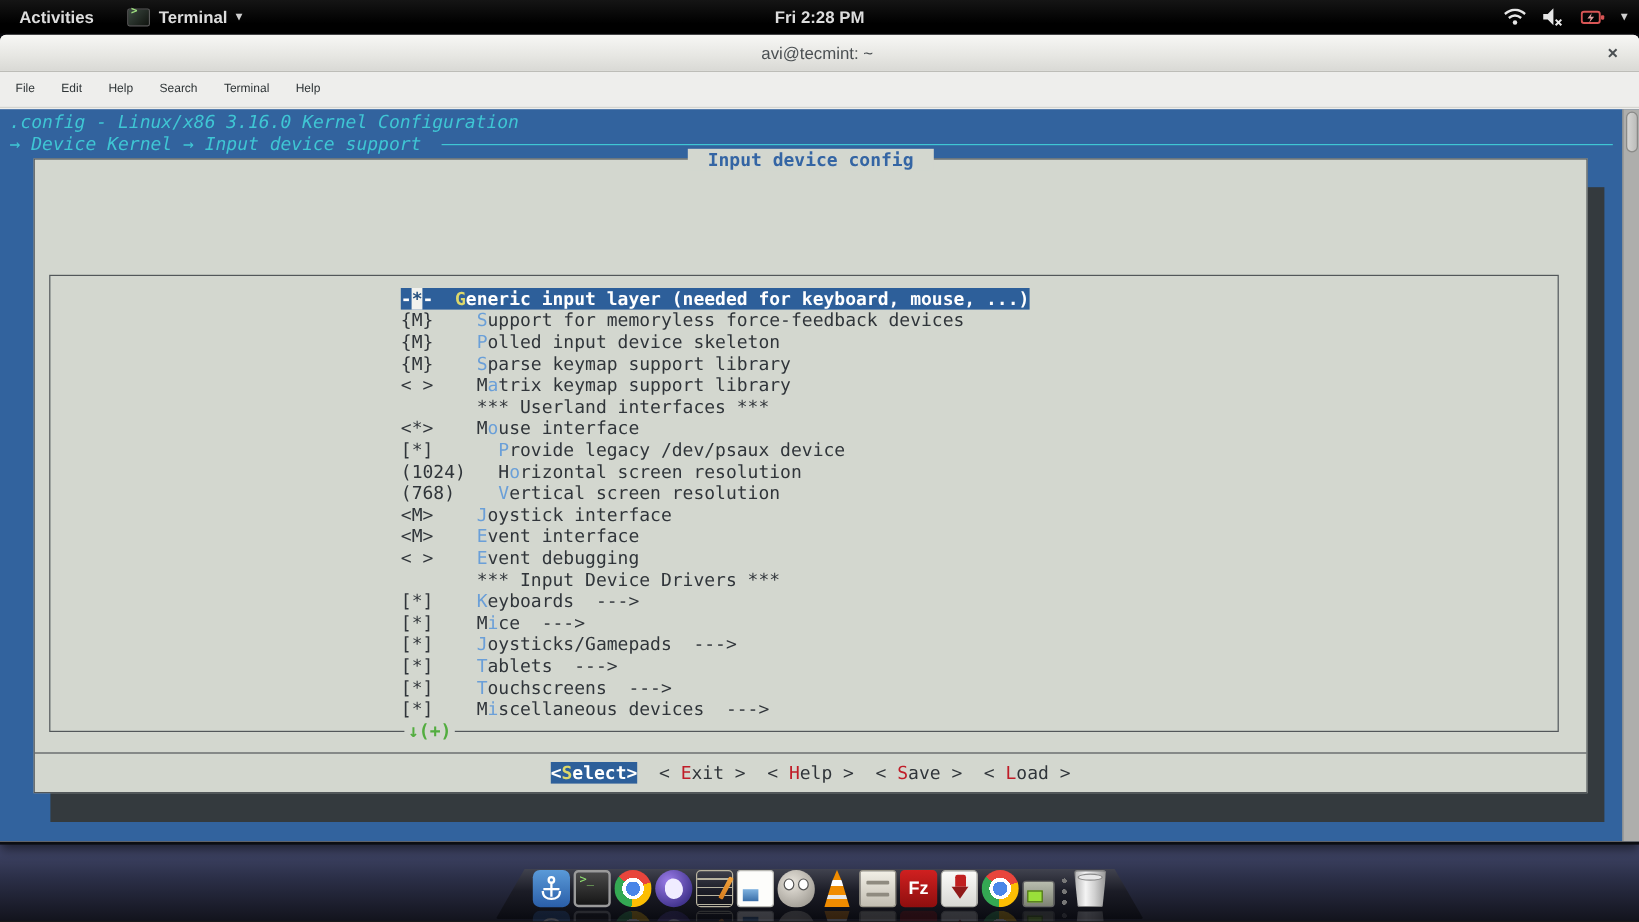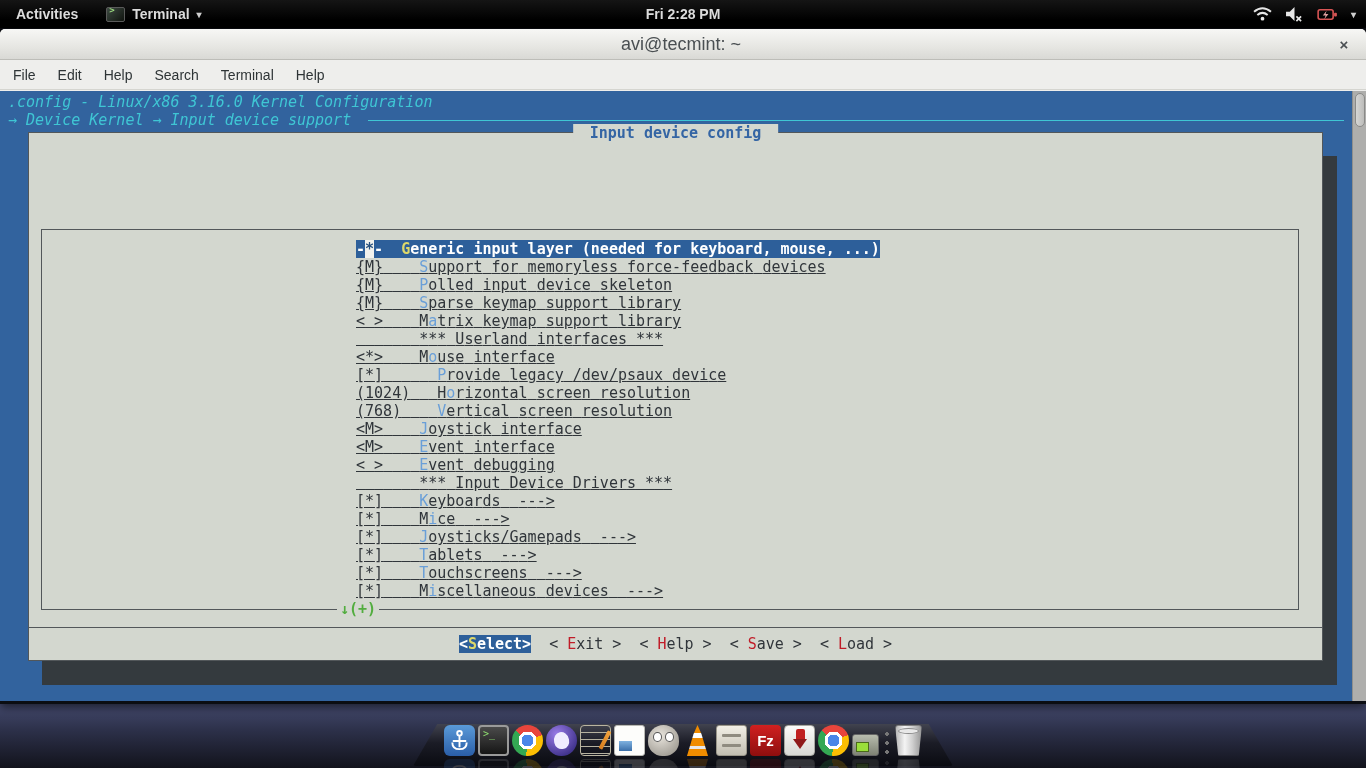--- a/index.html
+++ b/index.html
@@ -35,30 +35,30 @@
     background:#eeeeec; overflow:hidden; border-bottom:3px solid #0b0d12;
   }
   #titlebar {
     position:relative; height:31px;
     background:linear-gradient(180deg,#f7f7f5 0%,#e6e6e2 60%,#d9d9d5 100%);
     border-bottom:1px solid #bdbdb8; border-radius:5px 5px 0 0;
   }
   #window-title {
     position:absolute; left:0; right:4px; top:0; height:100%;
     display:flex; align-items:center; justify-content:center;
-    color:#4a4f52; font-size:18px;
+    color:#4a4f52; font-size:14px;
   }
   #close-btn {
     position:absolute; right:12px; top:5px; width:20px; height:20px;
     display:flex; align-items:center; justify-content:center;
     color:#4a4f52; font-size:15px; font-weight:bold; cursor:default;
   }
   #menubar {
     height:30px; background:#eeeeec; border-bottom:1px solid #d5d5d0;
-    display:flex; align-items:center; padding-left:2px; font-size:14px; color:#2e3436;
+    display:flex; align-items:center; padding-left:2px; font-size:10px; color:#2e3436;
   }
   .menubar-item { padding:4px 11px; }
   
   #term {
     position:absolute; left:0; top:62px; right:0; bottom:0;
     background:var(--terminal-blue,#32639e);
     font-family:"DejaVu Sans Mono","Liberation Mono",monospace;
     font-size:15px; line-height:18px;
   }
   #term-scrollbar { position:absolute; right:0; top:0; bottom:0; width:14px; background:#aeaeac; border-left:1px solid #8f8f8d; }
@@ -73,21 +73,21 @@
     position:absolute; left:28px; top:41px; width:1295px; height:529px;
     background:var(--dialog-bg,#d3d7cf); border:1px solid #52575a; color:var(--dialog-text,#30353a);
   }
   #dlg-title {
     position:absolute; top:-9px; left:50%; transform:translateX(-50%);
     background:var(--dialog-bg,#d3d7cf); padding:0 8px; font-weight:bold;
     color:var(--title-blue,#3465a4); white-space:pre;
   }
   #dlg-help { position:absolute; left:18px; top:17px; white-space:pre; }
   #listbox { position:absolute; left:12px; top:96px; width:1258px; height:381px; border:1px solid #52575a; }
-  #menu-list { position:absolute; left:314px; top:10px; white-space:pre;text-decoration:underline; }
+  #menu-list { position:absolute; left:292px; top:10px; white-space:pre; }
   .menu-row { height:18px; }
   .menu-row .hot { color:var(--hotkey-blue,#6a9fd8); }
   .menu-row.selected .bar { background:var(--selected-bg,#2d5f9a); color:#fff; font-weight:bold; display:inline-block; }
   .menu-row.selected .hot { color:var(--hotkey-yellow,#ddd86a); }
   .menu-row.selected .cur { background:#f2f2ee; color:#27517f; }
   #more-indicator {
     position:absolute; left:295px; bottom:-9px; background:var(--dialog-bg,#d3d7cf);
     color:var(--more-green,#52ad3f); padding:0 3px; font-weight:bold; white-space:pre;
   }
   #btn-sep { position:absolute; left:0; right:0; bottom:32px; border-top:1px solid #52575a; }

